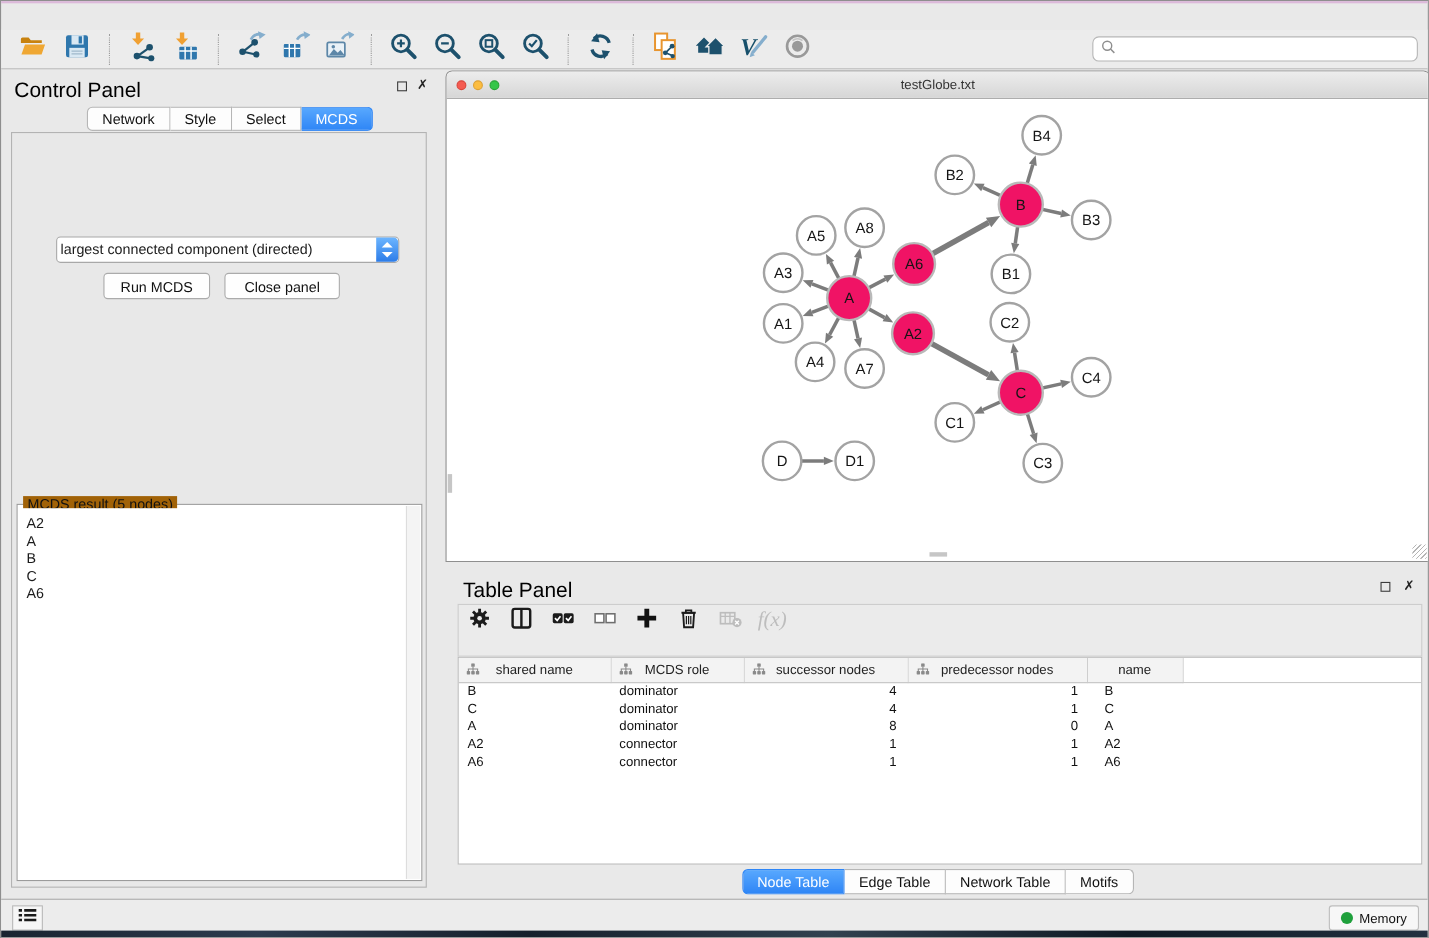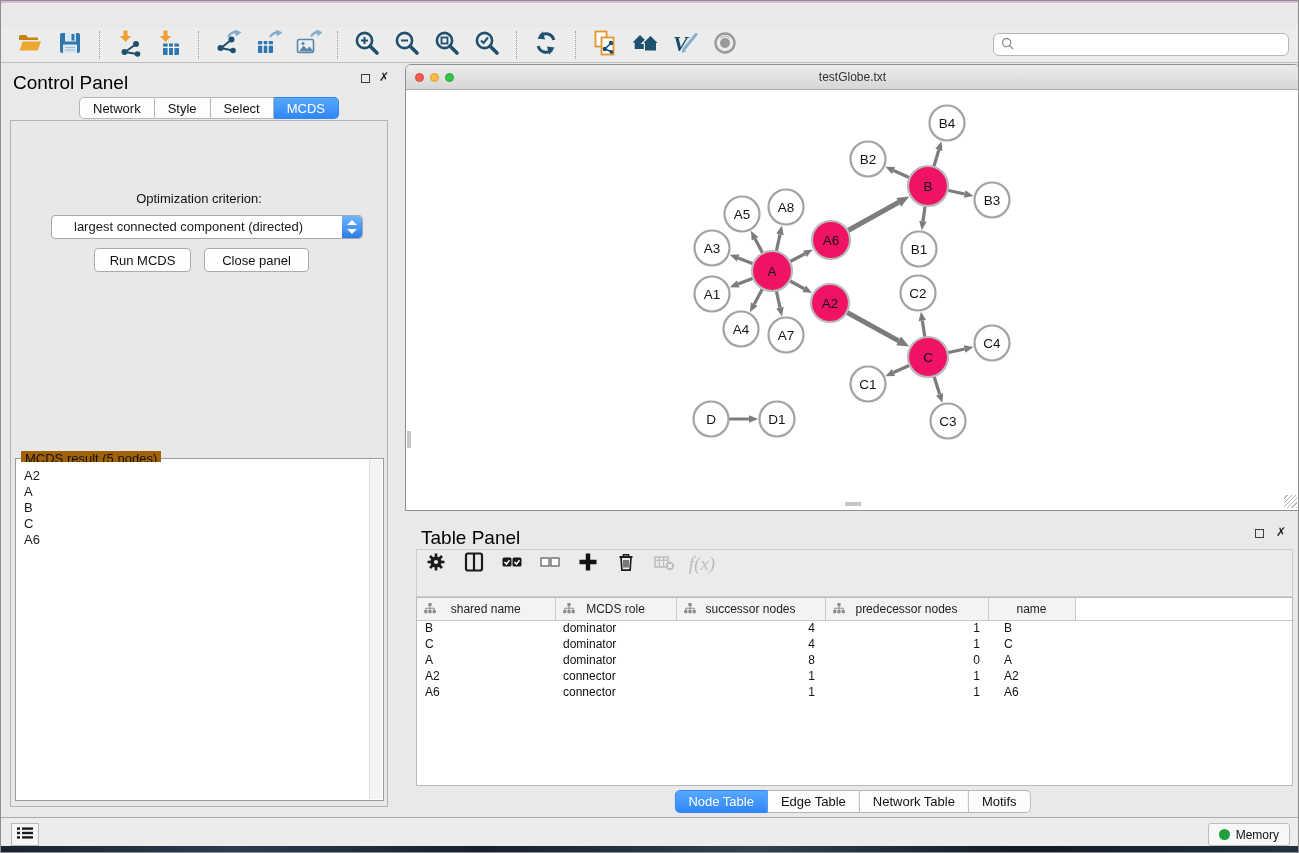--- a/index.html
+++ b/index.html
@@ -34,21 +34,21 @@
   .mini-close{position:absolute;top:6px;font-size:12px;font-weight:bold;color:#222;cursor:pointer;}
   .cp-tabs{position:absolute;left:76px;top:33px;height:22px;display:flex;}
   .seg{border:1px solid #b6b6b6;border-left:none;background:#fdfdfd;display:flex;align-items:center;
     justify-content:center;font-size:13px;padding:0 13px;cursor:pointer;color:#111;}
   .seg:first-child{border-left:1px solid #b6b6b6;border-radius:5px 0 0 5px;}
   .seg:last-child{border-radius:0 5px 5px 0;}
   .seg.active{background:linear-gradient(#58a8fe,#2f86f6);border-color:#2f86f6;color:#fff;}
   .cp-body{position:absolute;left:7px;top:56px;width:378px;height:687px;background:#e8e8e8;border:1px solid #b3b3b3;}
   .opt-label{position:absolute;left:0;right:0;top:70px;text-align:center;font-size:13px;color:#111;}
   .dropdown{position:absolute;left:40px;top:94px;width:312px;height:24px;background:#fff;border:1px solid #a8a8a8;
-    border-radius:4px;font-size:13px;line-height:22px;padding-left:22px;cursor:pointer;}
+    border-radius:4px;font-size:13px;line-height:22px;padding-left:3px;cursor:pointer;}
   .dd-stepper{position:absolute;right:0px;top:0px;bottom:0px;width:20px;border-radius:0 4px 4px 0;
     background:linear-gradient(#6cb5ff,#2c7ce8);}
   .dd-stepper i{position:absolute;left:5px;width:0;height:0;border-left:5px solid transparent;border-right:5px solid transparent;}
   .dd-stepper .up{top:4px;border-bottom:5px solid #fff;}
   .dd-stepper .down{bottom:4px;border-top:5px solid #fff;}
   .cp-btn{position:absolute;top:127px;height:24px;background:#fefefe;border:1px solid #ababab;border-radius:4px;
     font-size:13px;display:flex;align-items:center;justify-content:center;cursor:pointer;color:#111;}
   .result-group{position:absolute;left:12px;top:394px;width:369px;height:343px;border:1px solid #9b9b9b;background:#fff;}
   .result-legend{position:absolute;top:-8px;left:5px;background:#a16207;padding:0 4px;font-size:13px;color:#111;}
   .result-list{position:absolute;left:1px;top:3px;right:15px;bottom:1px;background:#fff;
@@ -266,21 +266,20 @@
     <div class="panel-title">Control Panel</div>
     <span class="mini-float" style="left:358px;"></span>
     <span class="mini-close" style="left:376px;">✗</span>
     <div class="cp-tabs" id="cp-tabs">
         <div class="seg">Network</div>
         <div class="seg">Style</div>
         <div class="seg">Select</div>
         <div class="seg active">MCDS</div>
       </div>
     <div class="cp-body">
-      <div class="opt-label">Optimization criterion:</div>
       <div class="dropdown">
         <span>largest connected component (directed)</span>
         <span class="dd-stepper">
             <i class="up"></i>
             <i class="down"></i>
           </span>
       </div>
       <div class="cp-btn" style="left:83px;width:97px;">Run MCDS</div>
       <div class="cp-btn" style="left:193px;width:105px;">Close panel</div>
     </div>

